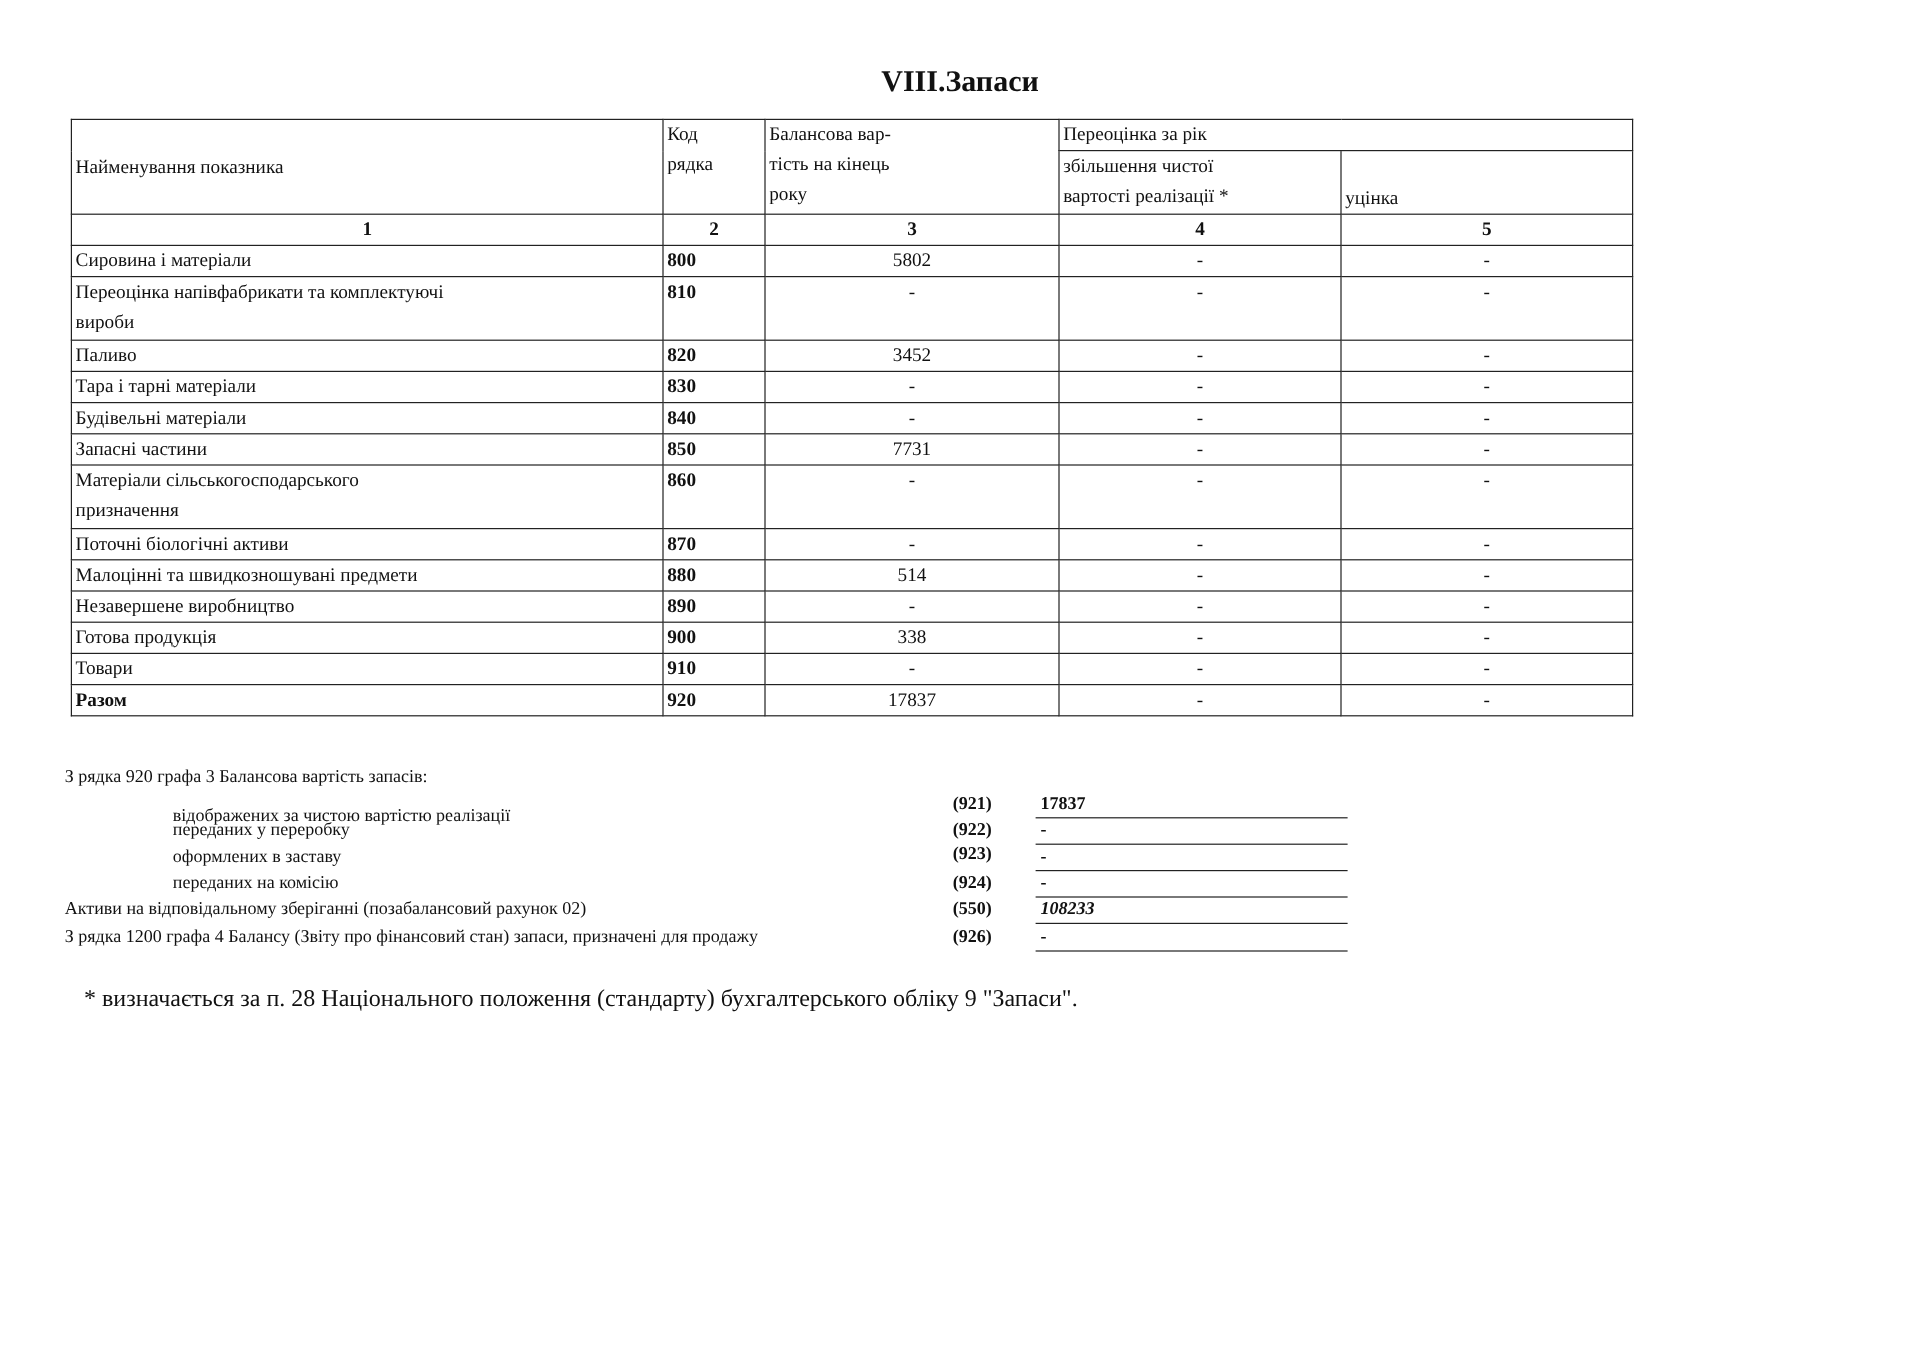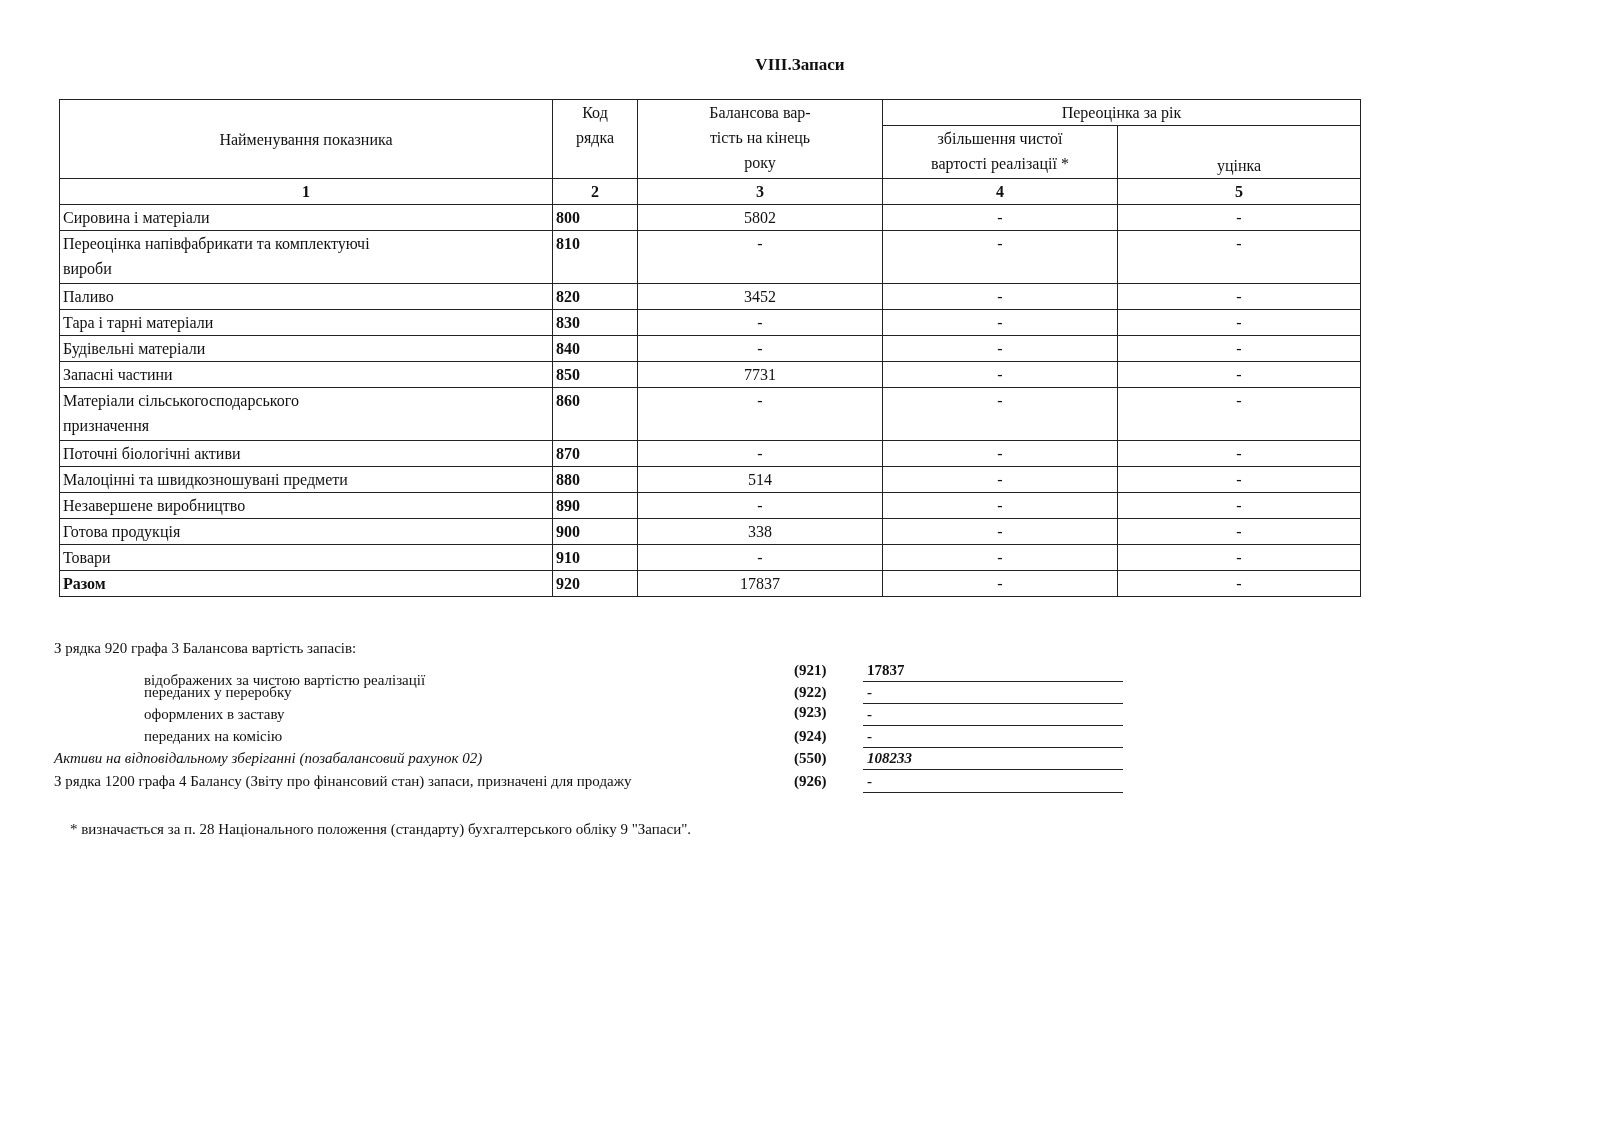--- a/index.html
+++ b/index.html
@@ -1,35 +1,35 @@
 <!DOCTYPE html>
 <html><head>
   <meta charset="utf-8">
   <style>
     html, body { margin: 0; padding: 0; background: #ffffff; }
     body { width: 1600px; height: 1132px; position: relative; font-family: "Liberation Serif", serif; color: #111; }
-    .title { position: absolute; left: 0; width: 1600px; top: 55px; text-align: center; font-weight: bold; font-size: 17px; }
+    .title { position: absolute; left: 0; width: 1600px; top: 55px; text-align: center; font-weight: bold; font-size: 25px; }
     table.main { position: absolute; left: 59px; top: 99px; border-collapse: collapse; font-size: 16px; }
     table.main td { border: 1.5px solid #222; padding: 0 3px; height: 25px; line-height: 25px; vertical-align: top; }
     .c1 { width: 486px; }
     .c2 { width: 78px; text-align: left; font-weight: bold; }
     .c3 { width: 238px; text-align: center; }
     .c4 { width: 228px; text-align: center; }
     .c5 { width: 236px; text-align: center; }
-    .hdr td { text-align: center; font-weight: normal; }
+    .hdr td { text-align: left; font-weight: normal; }
     .num td { text-align: center; font-weight: bold; }
     .tall { height: 52px !important; }
     .bold { font-weight: bold; }
     .name-hdr { vertical-align: middle !important; }
     .code-hdr { font-weight: normal !important; }
     .extra { position: absolute; left: 54px; top: 640px; font-size: 15px; }
     .extra .row { position: absolute; white-space: nowrap; }
     .code { position: absolute; left: 740px; font-weight: bold; }
     .val { position: absolute; left: 809px; width: 260px; border-bottom: 1.5px solid #222; font-weight: bold; height: 20px; padding-left: 4px; box-sizing: border-box; }
-    .note { position: absolute; left: 70px; top: 821px; font-size: 15px; }
+    .note { position: absolute; left: 70px; top: 821px; font-size: 20px; }
   </style>
 </head>
 <body>
 
 <div class="title">VIII.Запаси</div>
 
 <table class="main">
   <tbody>
       <tr class="hdr">
     <td class="c1 name-hdr" rowspan="3">Найменування показника</td>
@@ -153,21 +153,21 @@
       <div class="val" style="top: 22px;">17837</div>
       <div class="row" style="top: 44px; left: 90px;">переданих у переробку</div>
       <div class="row code" style="top: 44px;">(922)</div>
       <div class="val" style="top: 44px;">-</div>
       <div class="row" style="top: 66px; left: 90px;">оформлених в заставу</div>
       <div class="row code" style="top: 64px;">(923)</div>
       <div class="val" style="top: 66px;">-</div>
       <div class="row" style="top: 88px; left: 90px; text-align: center;">переданих на комісію</div>
       <div class="row code" style="top: 88px;">(924)</div>
       <div class="val" style="top: 88px;">-</div>
-      <div class="row" style="top: 110px; left: 0px; font-style: italic;">Активи на відповідальному зберіганні  (позабалансовий рахунок 02)</div>
+      <div class="row" style="top: 110px; left: 0px;">Активи на відповідальному зберіганні  (позабалансовий рахунок 02)</div>
       <div class="row code" style="top: 110px;">(550)</div>
       <div class="val" style="top: 110px; font-style: italic;">108233</div>
       <div class="row" style="top: 133px; left: 0px;">З рядка 1200 графа 4 Балансу (Звіту про фінансовий стан)     запаси, призначені для продажу</div>
       <div class="row code" style="top: 133px;">(926)</div>
       <div class="val" style="top: 133px;">-</div>
     </div>
 </div>
 
 <div class="note">* визначається за п. 28 Національного положення (стандарту) бухгалтерського обліку 9 "Запаси".</div>
 

